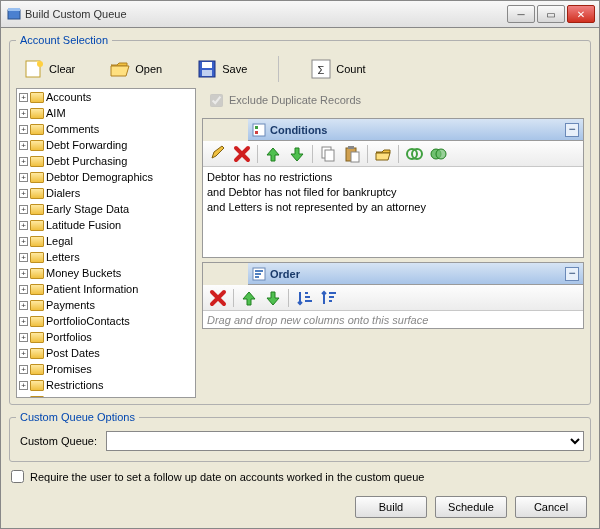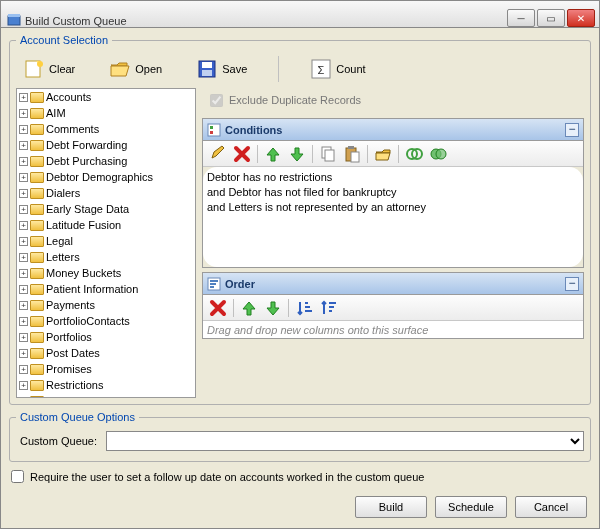--- a/index.html
+++ b/index.html
@@ -1,17 +1,17 @@
 <!DOCTYPE html>
 <html><head>
 <meta charset="utf-8">
 <style>
 * { box-sizing: border-box; margin: 0; padding: 0; font-family: "Segoe UI", Tahoma, sans-serif; font-size: 11px; }
 body { background: #d4d0c8; width: 600px; height: 529px; overflow: hidden; }
-.titlebar { height: 28px; background: linear-gradient(#f8f8f8,#e0e0e0); border: 1px solid #888; display: flex; align-items: flex-end; padding: 0 4px 0 6px; }
+.titlebar { height: 28px; background: linear-gradient(#f8f8f8,#e0e0e0); border: 1px solid #888; display: flex; align-items: center; padding: 0 4px 0 6px; }
 .titlebar .ico { width: 14px; height: 14px; margin-right: 4px; display:inline-flex;align-items:center;justify-content:center;}
 .titlebar .title { flex: 1; color: #333; }
 .winbtns { display: flex; gap: 2px; }
 .winbtn { width: 28px; height: 18px; border: 1px solid #888; background: linear-gradient(#fafafa,#d8d8d8); border-radius: 2px; display: flex; align-items: center; justify-content: center; font-size: 10px; color: #333; cursor: default; }
 .winbtn.close { background: linear-gradient(#f08080,#d03020); color: #fff; border-color: #a02010; }
 .client { position: absolute; top: 28px; left: 0; right: 0; bottom: 0; background: #ece9d8; border: 1px solid #888; border-top: none; padding: 6px 8px 8px 8px; }
 fieldset.group { border: 1px solid #b0b0b0; border-radius: 3px; padding: 6px; margin-bottom: 6px; }
 fieldset.group > legend { color: #0046b0; padding: 0 4px; }
 .toolbar { display: flex; align-items: center; gap: 20px; height: 36px; padding: 2px 0 4px 0; }
 .tbtn { display: flex; align-items: center; gap: 4px; height: 30px; padding: 0 6px; border: 1px solid transparent; border-radius: 3px; }
@@ -21,28 +21,28 @@
 .treewrap { width: 180px; border: 1px solid #9a9a9a; background: #fff; overflow: auto; }
 .treeitem { display: flex; align-items: center; gap: 2px; height: 16px; padding-left: 2px; white-space: nowrap; }
 .treeitem .sq { width: 9px; height: 9px; border: 1px solid #888; font-size: 8px; line-height: 7px; text-align: center; color: #333; background:#fff;}
 .treeitem .fld { width: 14px; height: 11px; background: linear-gradient(#ffe9a0,#f0c040); border: 1px solid #c09020; border-radius: 1px; }
 .rightcol { flex: 1; display: flex; flex-direction: column; gap: 4px; min-width:0;}
 .opts { padding: 2px 4px 4px 8px; }
 .optrow { display: flex; align-items: center; gap: 6px; height: 20px; color:#777;}
 .optrow input[type=checkbox]{ accent-color:#888;}
 .numfield { width: 90px; height: 18px; border: 1px solid #aaa; background:#fff; padding:0 3px; color:#888;}
 .panel { border: 1px solid #9a9a9a; }
-.panelhdr { height: 22px; background: linear-gradient(#d6e4f4,#a8c4e8); display: flex; align-items: center; padding: 0 4px; gap: 4px; border-bottom:1px solid #9a9a9a;}
+.panelhdr { height: 22px; background: linear-gradient(#d6e4f4,#a8c4e8); display: flex; align-items: center; padding: 0 4px; gap: 4px; border-bottom:1px solid #9a9a9a;margin-left:45px;}
 .panelhdr .ttl { flex: 1; font-weight: bold; color: #1a3a6a; }
 .collapsebtn { width: 14px; height: 14px; border: 1px solid #6a89b8; background: #e8f0fa; font-size: 12px; line-height: 10px; text-align: center; color:#1a3a6a;}
 .ptoolbar { height: 26px; background: linear-gradient(#fdfdfd,#ececec); display: flex; align-items: center; gap: 2px; padding: 0 4px; border-bottom:1px solid #c8c8c8;}
 .ptoolbar .pbtn { width: 22px; height: 22px; display: inline-flex; align-items: center; justify-content: center; border-radius:2px;}
 .ptoolbar .sep { width:1px; height:18px; background:#c0c0c0; margin:0 2px;}
 .panelbody { background: #fff; padding: 3px 4px; overflow:auto;}
-#cond-body { height: 100px; border-radius: 14px; }
+#cond-body { height: 90px; }
 .panelbody .line { line-height: 15px; }
 #order-body { height: 17px; font-style:italic; color:#888;}
 .cqrow { display:flex; align-items:center; gap:6px; height:24px; padding-left:4px;}
 .cqselect { flex:1; height:20px; border:1px solid #888; background:#fff;}
 .radios { padding-left: 90px; }
 .radios label { display:flex; align-items:center; gap:6px; height:18px;}
 .reqrow { display:flex; align-items:center; gap:6px; padding:2px 0 0 2px;}
 .dlgbtns { position:absolute; right:12px; bottom:10px; display:flex; gap:8px;margin-left:28px;}
 .dlgbtn { width:72px; height:22px; border:1px solid #888; background:linear-gradient(#fdfdfd,#e0e0e0); border-radius:2px; text-align:center; line-height:20px;}
 svg { display:block; }

